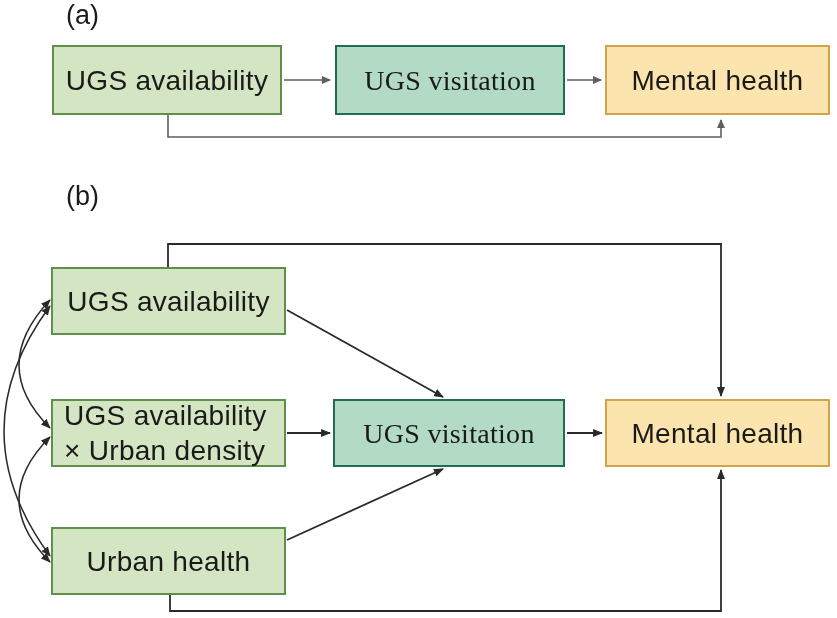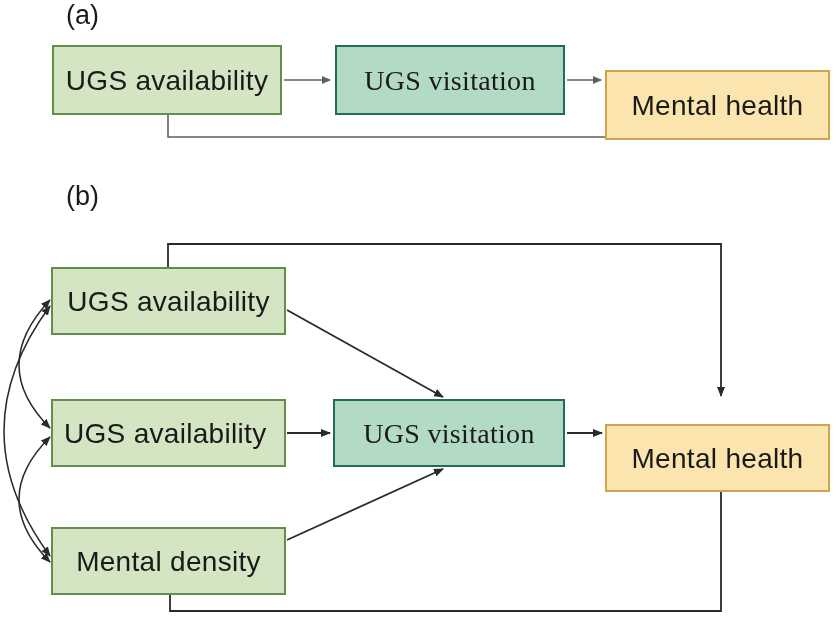--- a/index.html
+++ b/index.html
@@ -38,21 +38,20 @@
     border: 2px solid var(--box-green-border, #5f8f4b);
   }
   .box.teal {
     background: var(--box-teal-fill, #b2dac4);
     border: 2px solid var(--box-teal-border, #1f6e54);
     font-family: Liberation Serif, serif;
   }
   .box.yellow {
     background: var(--box-yellow-fill, #fbe4ae);
     border: 2px solid var(--box-yellow-border, #cfa44d);
-    margin-top: 25px;
   }
   .box.two-line {
     flex-direction: column;
     align-items: flex-start;
     justify-content: center;
     padding-left: 11px;
     text-align: left;
   }
   .line-a { stroke: var(--line-a, #5f5f5f); stroke-width: 1.6; fill: none; }
   .line-b { stroke: var(--line-b, #2a2a2a); stroke-width: 1.8; fill: none; }
@@ -106,24 +105,25 @@
   </div>
 
   <div class="panel-label" style="left:66px; top:181px;">(b)</div>
 
   <div class="box green" style="left:51px; top:267px; width:235px; height:68px;">
     <span>UGS availability</span>
   </div>
 
   <div class="box green two-line" style="left:51px; top:399px; width:235px; height:68px;">
     <span>UGS availability</span>
+    <span>× Urban density</span>
   </div>
 
   <div class="box green" style="left:51px; top:527px; width:235px; height:68px;">
-    <span>Mental density</span>
+    <span>Urban health</span>
   </div>
 
   <div class="box teal" style="left:333px; top:399px; width:232px; height:68px;">
     <span>UGS visitation</span>
   </div>
 
   <div class="box yellow" style="left:605px; top:399px; width:225px; height:68px;">
     <span>Mental health</span>
   </div>
 

